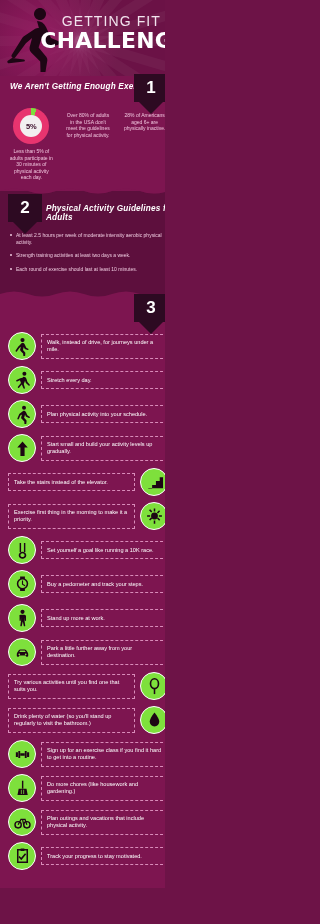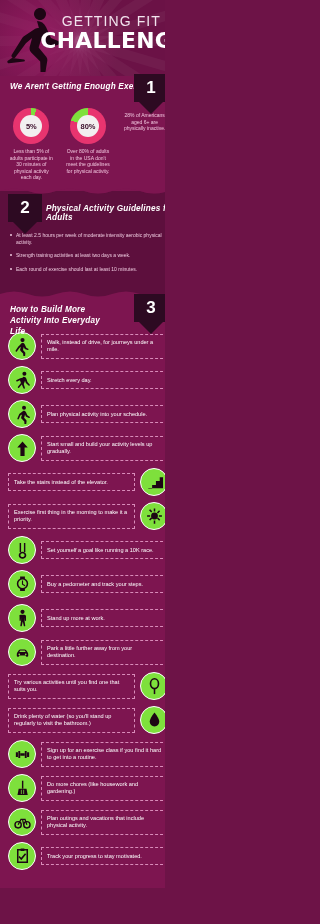--- a/index.html
+++ b/index.html
@@ -180,24 +180,20 @@
 
     <div class="donuts" id="donuts">
         <div class="donut-col">
           <div class="donut" style="background:conic-gradient(#7ee03c 0deg 18deg, #e8346f 18deg 360deg);">
             <div class="hole"></div>
             <div class="pct">5%</div>
           </div>
           <div class="caption">Less than 5% of adults participate in 30 minutes of physical activity each day.</div>
         </div>
         <div class="donut-col">
-          <div class="donut" style="background:conic-gradient(#e8346f 0deg 288deg, #7ee03c 288deg 360deg);">
-            <div class="hole"></div>
-            <div class="pct">80%</div>
-          </div>
           <div class="caption">Over 80% of adults in the USA don't meet the guidelines for physical activity.</div>
         </div>
         <div class="donut-col">
           <div class="caption">28% of Americans aged 6+ are physically inactive.</div>
         </div>
       </div>
 
   </div>
 
   <svg class="wave" viewBox="0 0 165 9" preserveAspectRatio="none">
@@ -222,21 +218,20 @@
       </div>
   </div>
 
   <svg class="wave" viewBox="0 0 165 9" preserveAspectRatio="none">
     <rect x="0" y="0" width="165" height="9" fill="#7d1550"></rect>
     <path d="M0 5 Q 14 0 28 5 T 56 5 T 84 5 T 112 5 T 140 5 T 168 5 L168 0 L0 0 Z" fill="#5d0f3d"></path>
   </svg>
 
   <div class="sec3">
     <div class="sec-head" style="height:30px;">
-      <div class="sec-title s3">How to Build More Activity Into Everyday Life</div>
       <div class="badge" style="right:8px;top:-4px;">
         <div class="sq"></div>
           <div class="tri"></div>
         <div class="num">3</div>
       </div>
     </div>
     <div class="tips" id="tips">
         <div class="tip">
           <div class="ico">
             <svg width="19" height="19" viewBox="0 0 18 20" fill="#1d0614">

